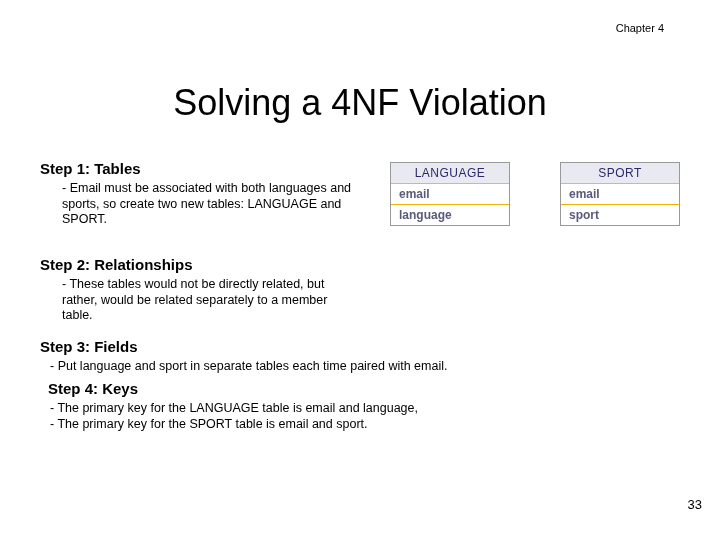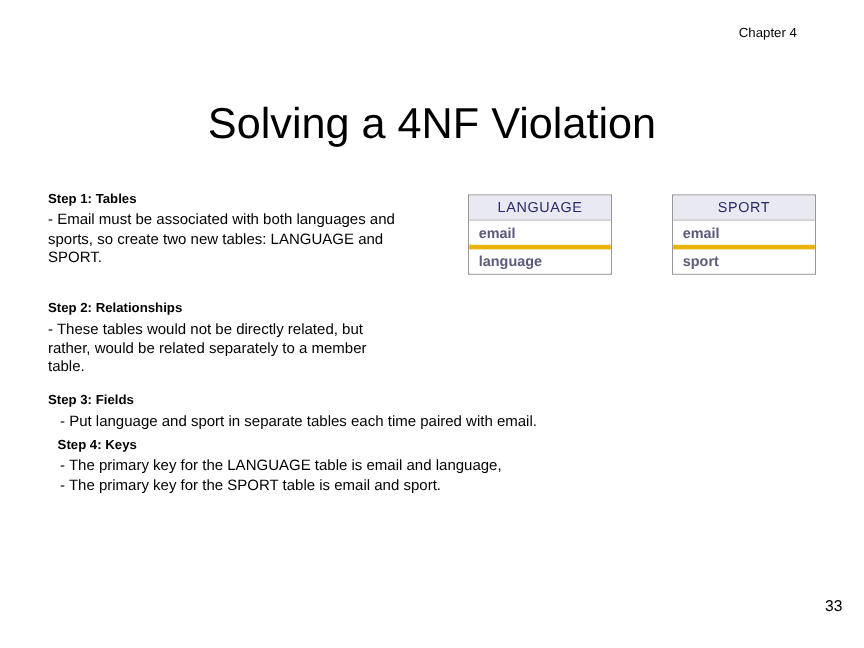--- a/index.html
+++ b/index.html
@@ -1,31 +1,31 @@
 <!DOCTYPE html>
 <html><head>
 <meta charset="utf-8">
 <style>
   * { box-sizing: border-box; margin: 0; padding: 0; }
   html, body { width: 720px; height: 540px; background: #fff; font-family: Arial, Helvetica, sans-serif; color: #000; }
   .slide { position: relative; width: 720px; height: 540px; }
   .chapter { position: absolute; top: 22px; right: 56px; font-size: 11px; }
   .title { position: absolute; top: 70px; left: 0; right: 0; text-align: center; font-size: 36px; font-weight: 400; margin-top: 12px; }
   .body { position: absolute; top: 160px; left: 40px; right: 40px; }
-  .step-h { font-size: 11px; font-weight: bold; margin-top: 10px; margin-bottom: 4px; }
-  .step-body { font-size: 12.5px; font-weight: 400; max-width: 290px; line-height: 1.25; }
+  .step-h { font-size: 15px; font-weight: bold; margin-top: 10px; margin-bottom: 4px; }
+  .step-body { font-size: 12.5px; font-weight: 400; margin-left: 22px; max-width: 290px; line-height: 1.25; }
   .step-body-wide { font-size: 12.5px; font-weight: 400; margin-left: 10px; max-width: 460px; line-height: 1.25; }
   .step1-h { margin-top: 0; }
   .step2-h { margin-top: 28px; }
   .step3-h { margin-top: 14px; }
   .step4-h { margin-top: 6px; margin-left: 8px; }
   .tables-wrap { position: absolute; top: 162px; right: 40px; display: flex; gap: 50px; }
   .dbtable { border: 1px solid #999; width: 120px; font-size: 12px; }
   .dbtable .th { background: #e9e9f2; color: #2a2a6a; text-align: center; font-weight: 400; padding: 3px 6px; border-bottom: 1px solid #bbb; letter-spacing: 0.5px; }
-  .dbtable .td { background: #fff; color: #5a5a7a; padding: 3px 8px; border-bottom: 4px solid #eab308; font-weight: bold; }
+  .dbtable .td { background: #fff; color: #5a5a7a; padding: 3px 8px; border-bottom: 1px solid #eab308; font-weight: bold; }
   .dbtable .td:last-child { border-bottom: none; }
   .exhibit { position: absolute; bottom: 48px; right: 70px; font-size: 12.5px; font-style: italic; font-weight: bold; }
   .foot-left { position: absolute; bottom: 14px; left: 16px; font-size: 11px; }
   .foot-right { position: absolute; bottom: 28px; right: 18px; font-size: 13px; margin-top: 20px; }
 </style>
 </head>
 <body>
 
 <div class="slide">
 

